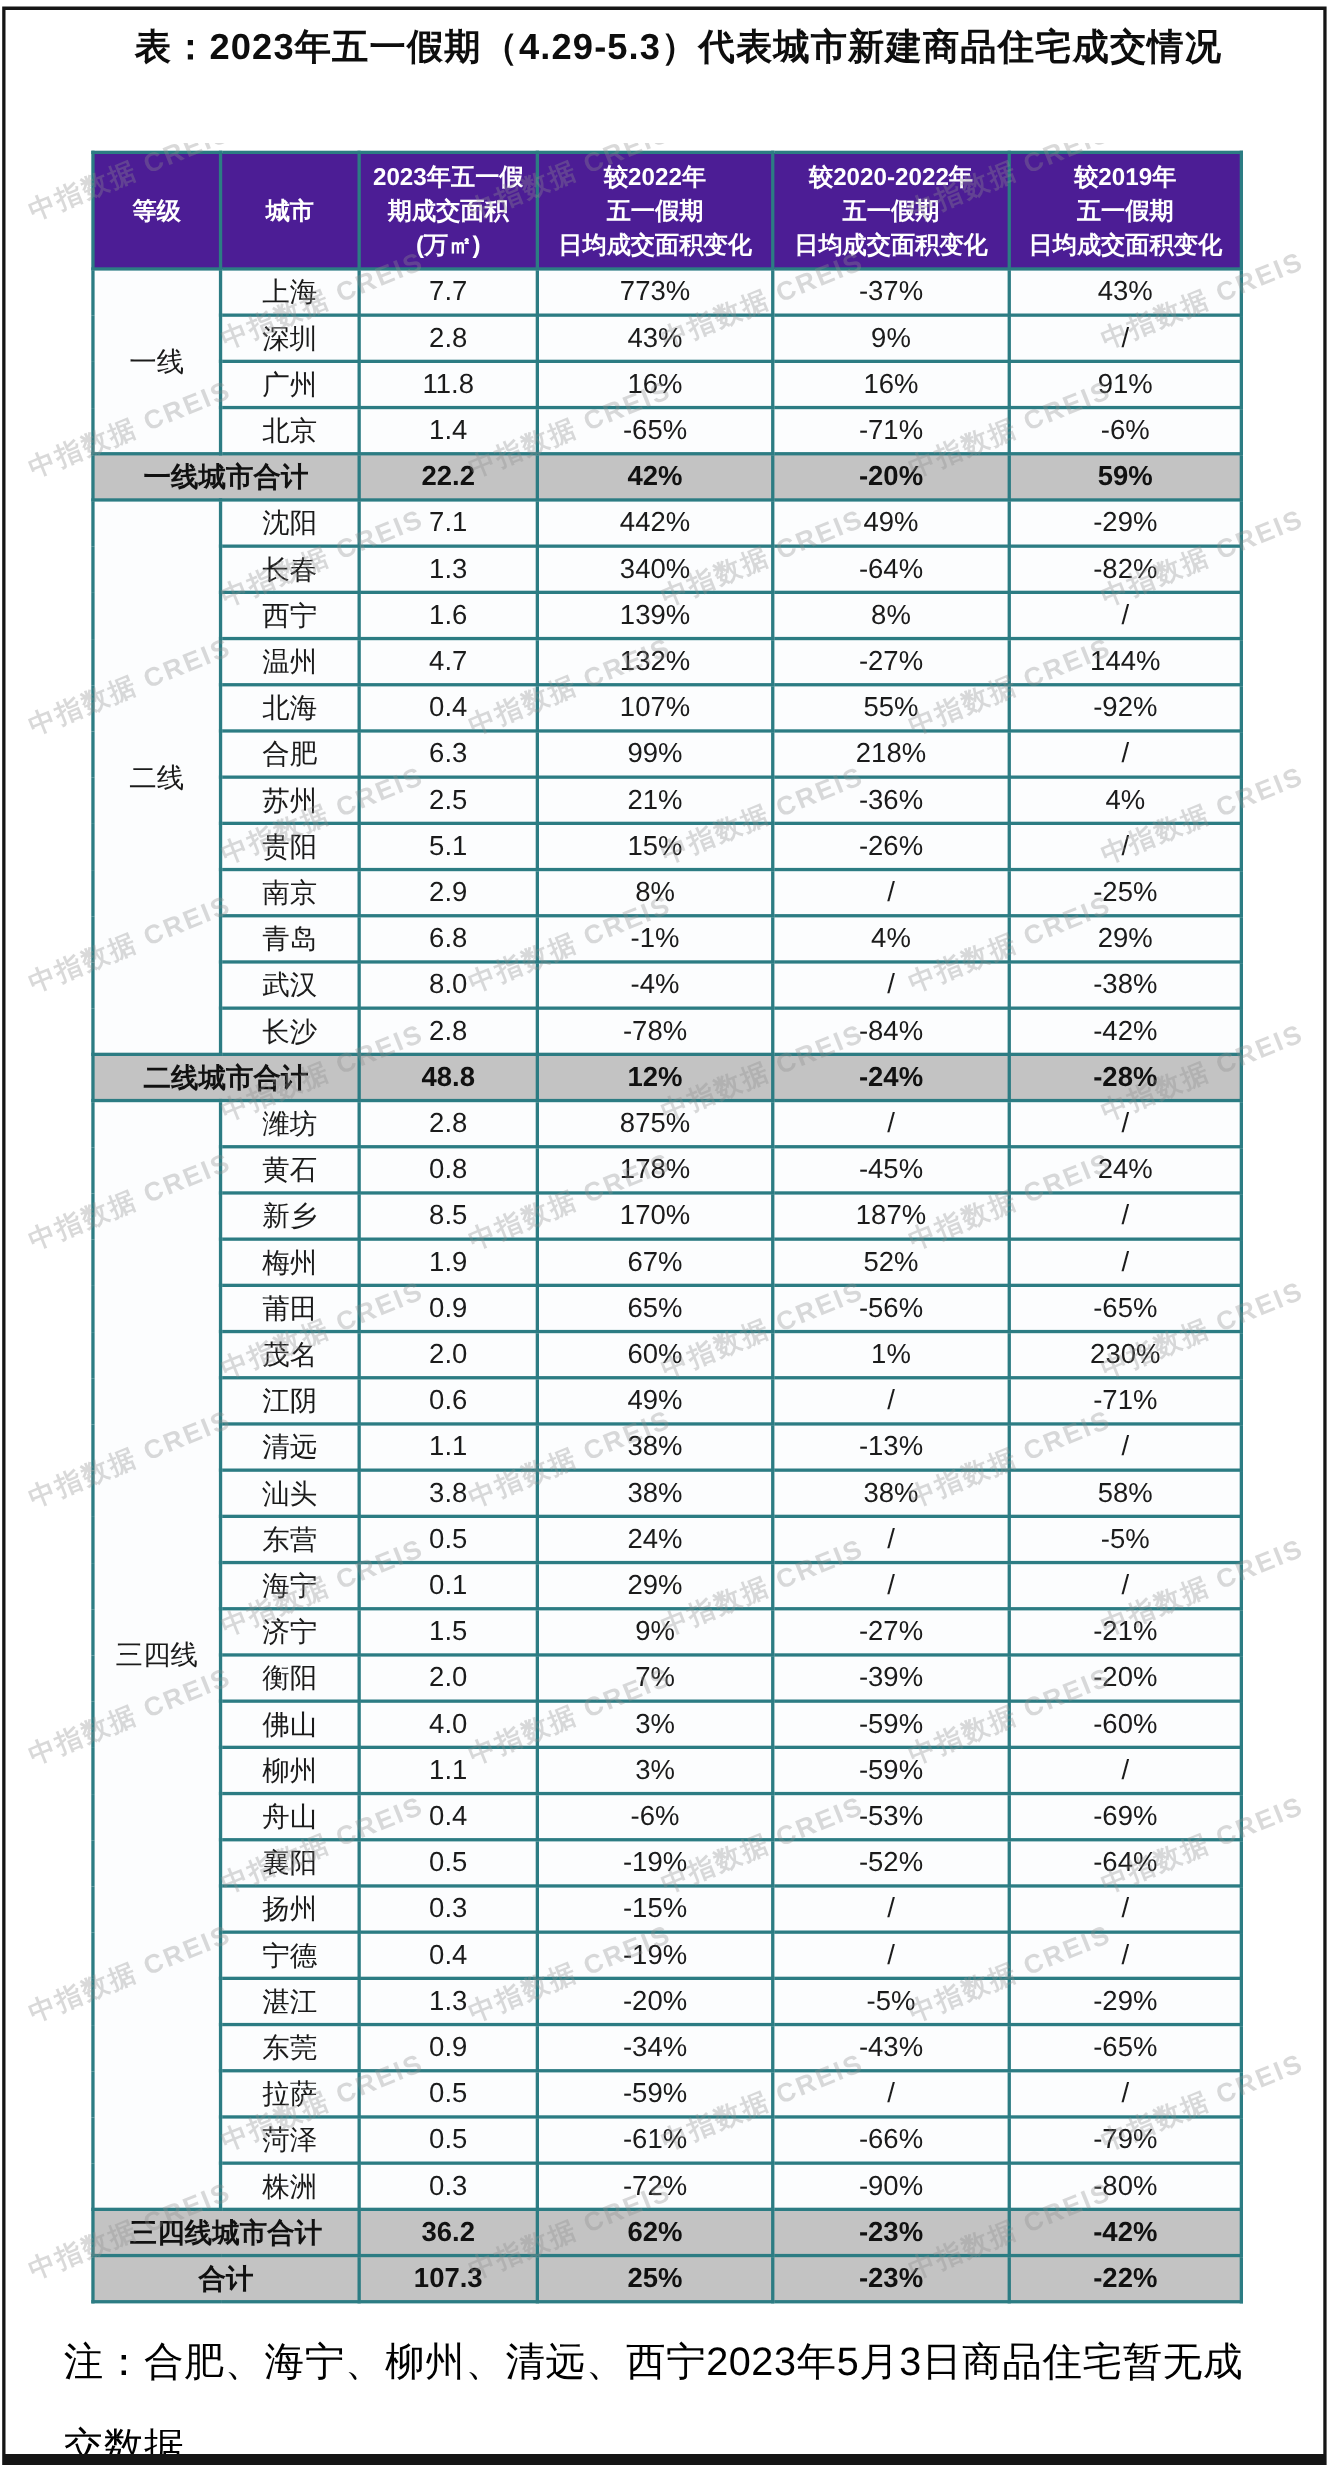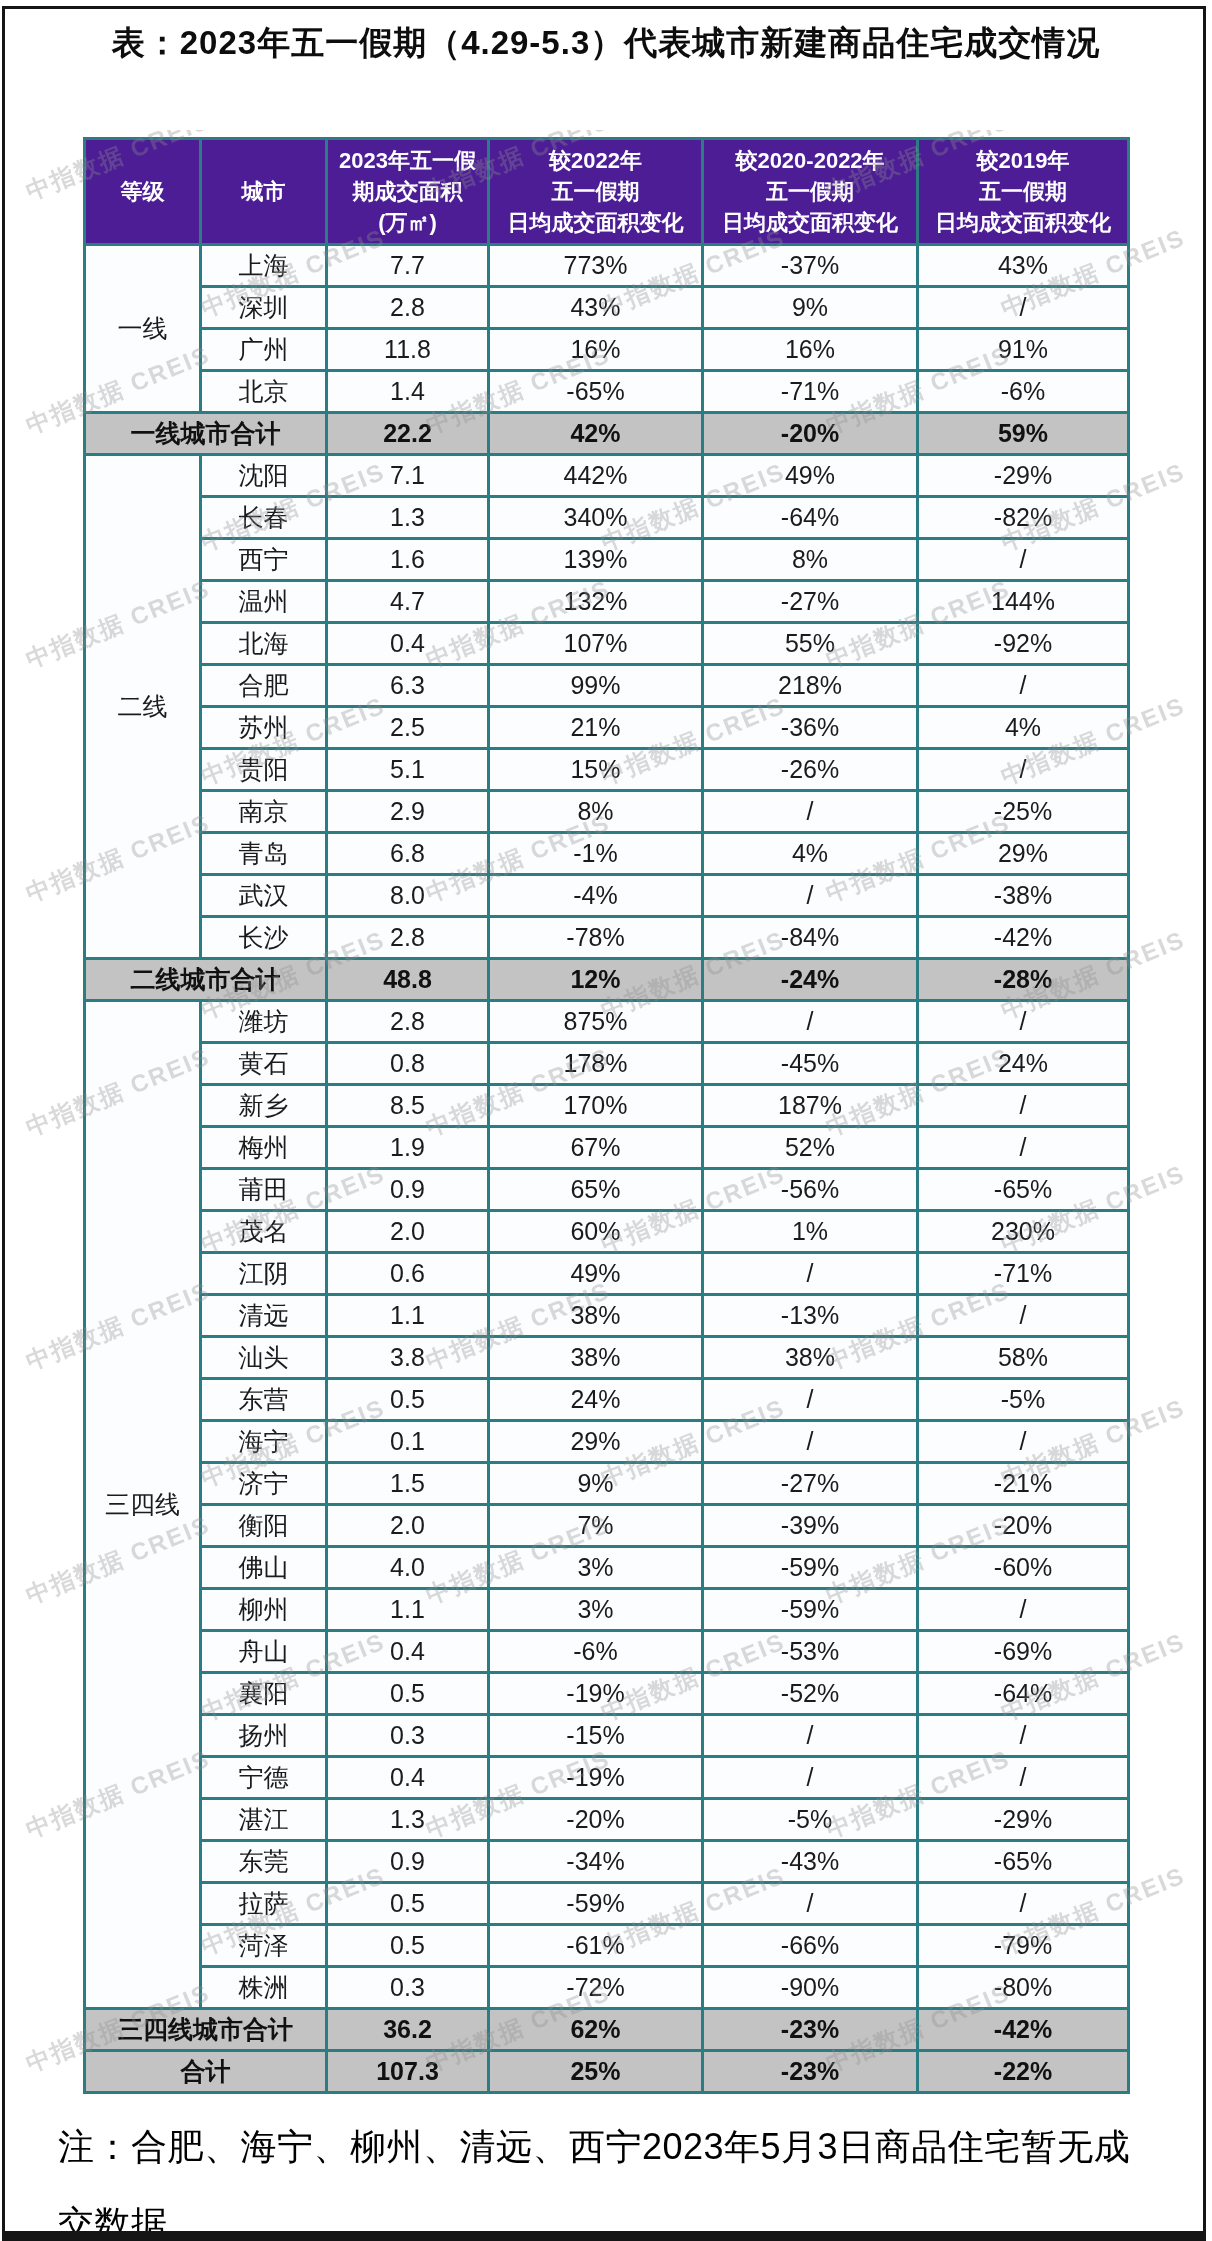--- a/index.html
+++ b/index.html
@@ -8,21 +8,21 @@
     font-family:"Liberation Sans","DejaVu Sans",sans-serif;color:#1a1a1a;
     overflow:hidden;
   }
   .frame{
     position:absolute;left:2px;top:6px;right:6px;bottom:0;
     border:3px solid #151515;border-bottom-width:10px;
     pointer-events:none;z-index:20;
   }
   .title{
     position:absolute;top:14px;left:50%;transform:translateX(-50%);
-    width:1010px;text-align:center;font-size:33px;font-weight:bold;
+    width:1010px;text-align:right;font-size:33px;font-weight:bold;
     line-height:58px;color:#0d0d0d;letter-spacing:1px;z-index:3;
   }
   .table-wrap{
     position:absolute;left:83px;top:137px;width:1044px;z-index:2;
   }
   table{
     border-collapse:collapse;table-layout:fixed;width:1044px;
   }
   th{
     background:#4c1d95;color:#ffffff;font-weight:bold;font-size:22px;

